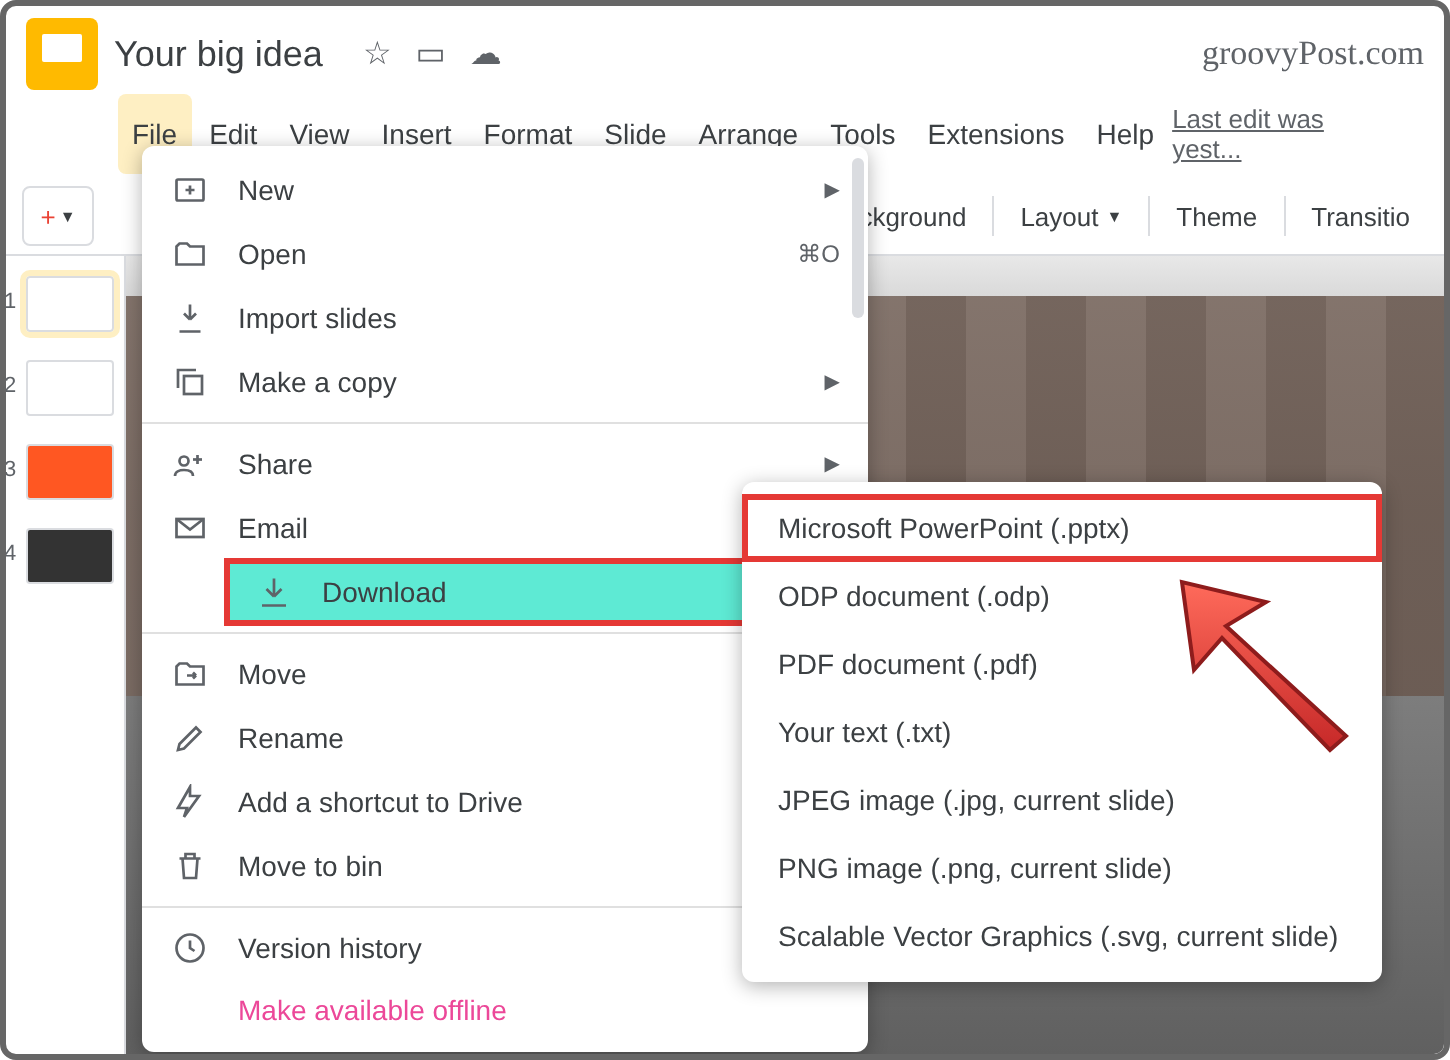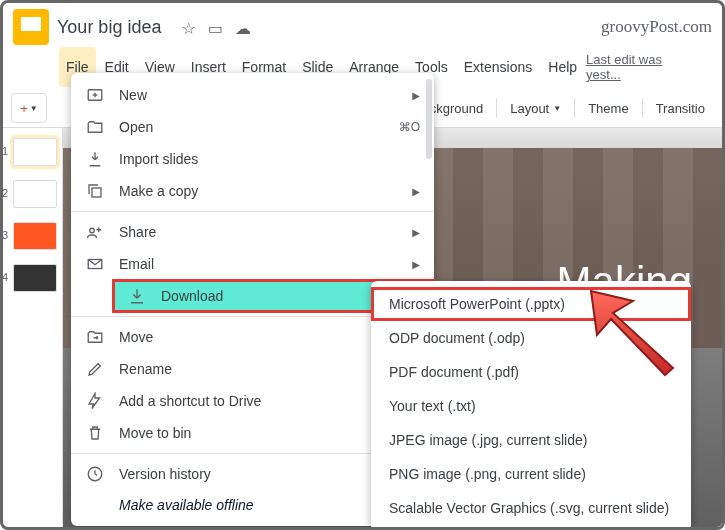--- a/index.html
+++ b/index.html
@@ -32,37 +32,37 @@
   .slide-title { position: absolute; top: 130px; right: 30px; font-size: 42px; color: #fff; font-weight: 500; }
   
   .file-menu { position: absolute; left: 68px; top: 70px; width: 363px; background: #fff; box-shadow: 0 2px 10px rgba(0,0,0,0.3); border-radius: 6px; padding: 6px 0; z-index: 10; }
   .fm-item { display: flex; align-items: center; padding: 7px 14px; cursor: pointer; font-size: 14px; color: #3c4043; }
   .fm-item.highlighted { background: #5eead4; outline: 3px solid #e53935; outline-offset: -2px; margin-left: 42px; }
   .fm-icon { width: 20px; margin-right: 14px; color: #5f6368; display: flex; justify-content: center; }
   .fm-label { flex: 1; }
   .fm-arrow { color: #5f6368; font-size: 10px; }
   .fm-shortcut { color: #5f6368; font-size: 12px; }
   .fm-sep { height: 1px; background: #e0e0e0; margin: 4px 0; }
-  .fm-item.disabled { color: #0f172a; font-style: italic; }
+  .fm-item.disabled { color: #ec4899; }
   .fm-scrollbar { position: absolute; right: 2px; top: 6px; width: 6px; height: 80px; background: #dadce0; border-radius: 3px; }
   
-  .sub-menu { position: absolute; left: 368px; top: 238px; width: 320px; background: #fff; box-shadow: 0 2px 10px rgba(0,0,0,0.3); border-radius: 6px; padding: 6px 0; z-index: 11; margin-top: 40px; }
+  .sub-menu { position: absolute; left: 368px; top: 238px; width: 320px; background: #fff; box-shadow: 0 2px 10px rgba(0,0,0,0.3); border-radius: 6px; padding: 6px 0; z-index: 11; }
   .sm-item { padding: 9px 18px; font-size: 14px; cursor: pointer; }
   .sm-item.outlined { outline: 3px solid #e53935; outline-offset: -3px; }
   
   .big-arrow { position: absolute; left: 580px; top: 280px; z-index: 20; pointer-events: none; }
   .icon-svg { width: 18px; height: 18px; fill: none; stroke: #5f6368; stroke-width: 1.8; }
 </style>
 </head>
 <body>
 
 <div class="header">
   <div class="logo"></div>
   <div>
-    <div style="display:flex;align-items:flex-end;gap:10px">
+    <div style="display:flex;align-items:flex-start;gap:10px">
       <span class="title">Your big idea</span>
       <span class="title-icons">
         <span>☆</span>
         <span>▭</span>
         <span>☁</span>
       </span>
     </div>
   </div>
   <span class="watermark">groovyPost.com</span>
 </div>

